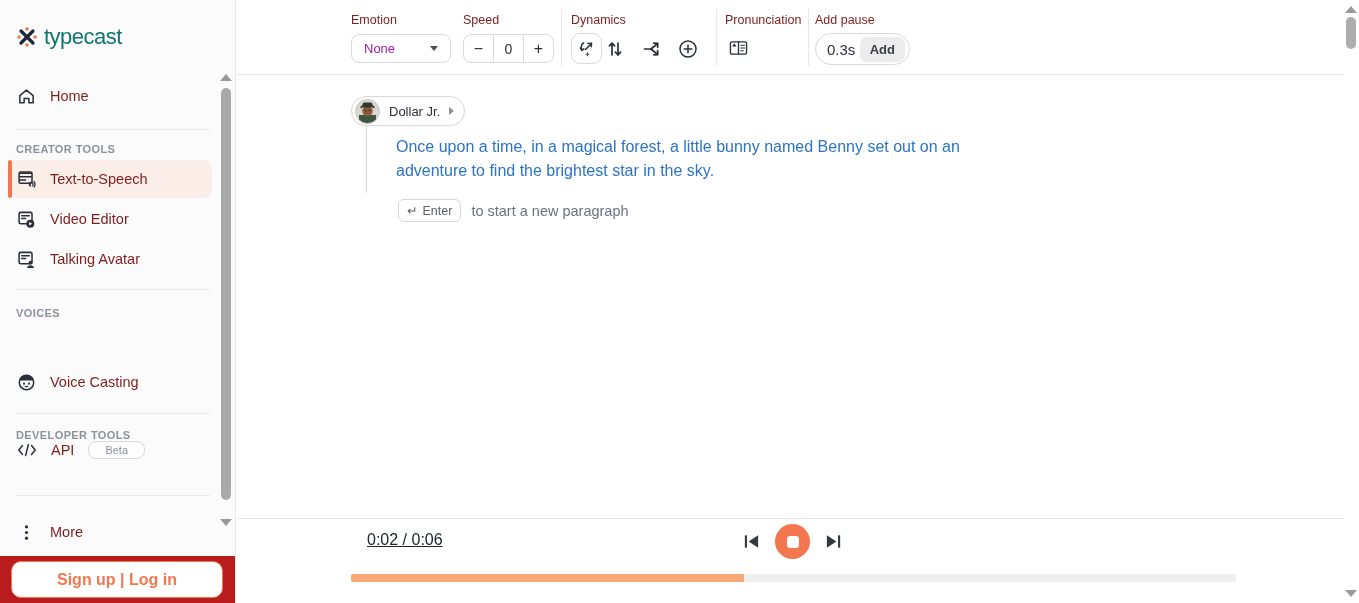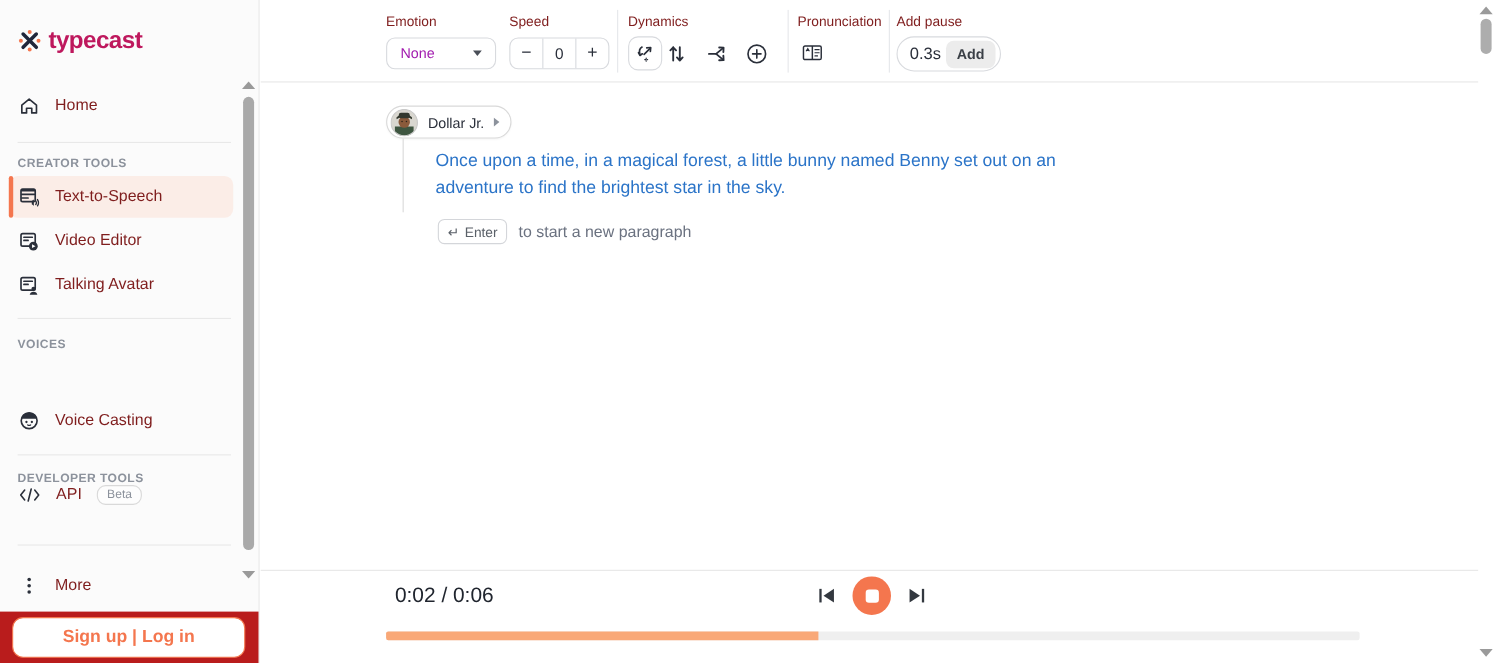--- a/index.html
+++ b/index.html
@@ -2,29 +2,29 @@
 <html><head>
 <meta charset="utf-8">
 <style>
   * { margin:0; padding:0; box-sizing:border-box; }
   html,body { width:1359px; height:603px; overflow:hidden; }
   body { font-family:"Liberation Sans", sans-serif; background:#ffffff; color:#232834; position:relative; }
 
   
   .sidebar { position:absolute; left:0; top:0; width:236px; height:603px; background:#fbfbfb; border-right:1px solid #e9e9e9; z-index:5; }
   .logo { position:absolute; left:15px; top:24px; display:flex; align-items:center; gap:5px; }
-  .logo-text { font-size:22px; font-weight:bold; color:#be185d; letter-spacing:-0.5px; }
+  .logo-text { font-size:22px; font-weight:normal; color:#0f766e; letter-spacing:-0.5px; }
   .sb-row { position:absolute; left:8px; width:204px; height:36px; display:flex; align-items:center; gap:14px; padding-left:9px; cursor:pointer; border-radius:8px; }
   .sb-row .lbl { font-size:14.5px; color:#7f1d1d; }
   .sb-row svg { flex:0 0 auto; }
   .sb-row.active { background:#fbede7; height:38px; }
   .active-bar { position:absolute; left:8px; top:160px; width:4px; height:38px; background:#f4764e; border-radius:3px; z-index:2; }
   .sb-divider { position:absolute; left:16px; width:194px; height:1px; background:#e8e8e8; }
   .sb-label { position:absolute; left:16px; font-size:11px; color:#8c929c; letter-spacing:0.4px; font-weight:bold; }
-  .beta-badge { font-size:11px; color:#8c929c; border:1px solid #d9d9d9; border-radius:8px; padding:2px 8px; background:#fdfdfd; }
+  .beta-badge { font-size:11px; color:#8c929c; border:1px solid #d9d9d9; border-radius:8px; padding:2px 16px; background:#fdfdfd; }
   .sb-bottom { position:absolute; left:0; top:556px; width:235px; height:71px; background:#b91c1c; z-index:3; }
   .auth-btn { position:absolute; left:11px; top:5px; width:212px; height:37px; background:#ffffff; border:1.5px solid #f4764e; border-radius:10px; color:#f4764e; font-size:16px; font-weight:bold; cursor:pointer; font-family:"Liberation Sans", sans-serif; }
 
   
   .sb-scroll { position:absolute; right:4px; top:72px; width:10px; height:456px; z-index:4; }
   .sb-scroll .thumb { position:absolute; left:0; top:16px; width:10px; height:412px; background:#a9a9a9; border-radius:6px; }
   .arrow-up, .arrow-down { width:0; height:0; border-left:6px solid transparent; border-right:6px solid transparent; position:absolute; left:-1px; }
   .arrow-up { border-bottom:7px solid #9a9a9a; top:2px; }
   .arrow-down { border-top:7px solid #9a9a9a; bottom:2px; }
 
@@ -52,21 +52,21 @@
   .speaker-name { font-size:13px; color:#2a2f3a; font-weight:500; }
   .chev-right { width:0; height:0; border-top:4px solid transparent; border-bottom:4px solid transparent; border-left:5px solid #8c929c; }
   .para-guide { position:absolute; left:129px; top:126px; width:1px; height:67px; background:#d9d9d9; }
   .paragraph { position:absolute; left:159px; top:135px; width:578px; font-size:16px; line-height:24px; color:#2b74c8; cursor:text; }
   .enter-row { position:absolute; left:161px; top:199px; display:flex; align-items:center; gap:10px; }
   .enter-badge { border:1px solid #d4d6da; border-radius:6px; height:23px; display:flex; align-items:center; gap:5px; padding:0 8px; color:#5a6068; font-size:12.5px; background:#fff; }
   .enter-hint { font-size:14.5px; color:#6b7280; }
 
   
   .player-divider { position:absolute; left:0; right:0; top:518px; height:1px; background:#e7e7e7; }
-  .time-display { position:absolute; left:122px; top:531px; font-size:19px; color:#20252e; }
+  .time-display { position:absolute; left:130px; top:531px; font-size:16px; color:#20252e;text-decoration:underline; }
   .controls { position:absolute; left:505px; top:524px; display:flex; align-items:center; gap:14px; }
   .ctrl-btn { background:none; border:none; cursor:pointer; display:flex; align-items:center; justify-content:center; padding:0; }
   .stop-btn { width:35px; height:35px; border-radius:50%; background:#f4764e; border:none; cursor:pointer; display:flex; align-items:center; justify-content:center; }
   .stop-square { width:12px; height:12px; background:#ffffff; border-radius:3px; }
   .progress { position:absolute; left:114px; top:574px; width:885px; height:8px; background:#efefef; border-radius:2px; cursor:pointer; }
   .progress-fill { height:8px; background:#f9a877; border-radius:2px 0 0 2px; }
 
   
   .page-scroll { position:absolute; right:0; top:0; width:15px; height:603px; background:#ffffff; z-index:6; }
   .page-scroll .thumb { position:absolute; left:2px; top:17px; width:10px; height:32px; background:#adadad; border-radius:6px; }

